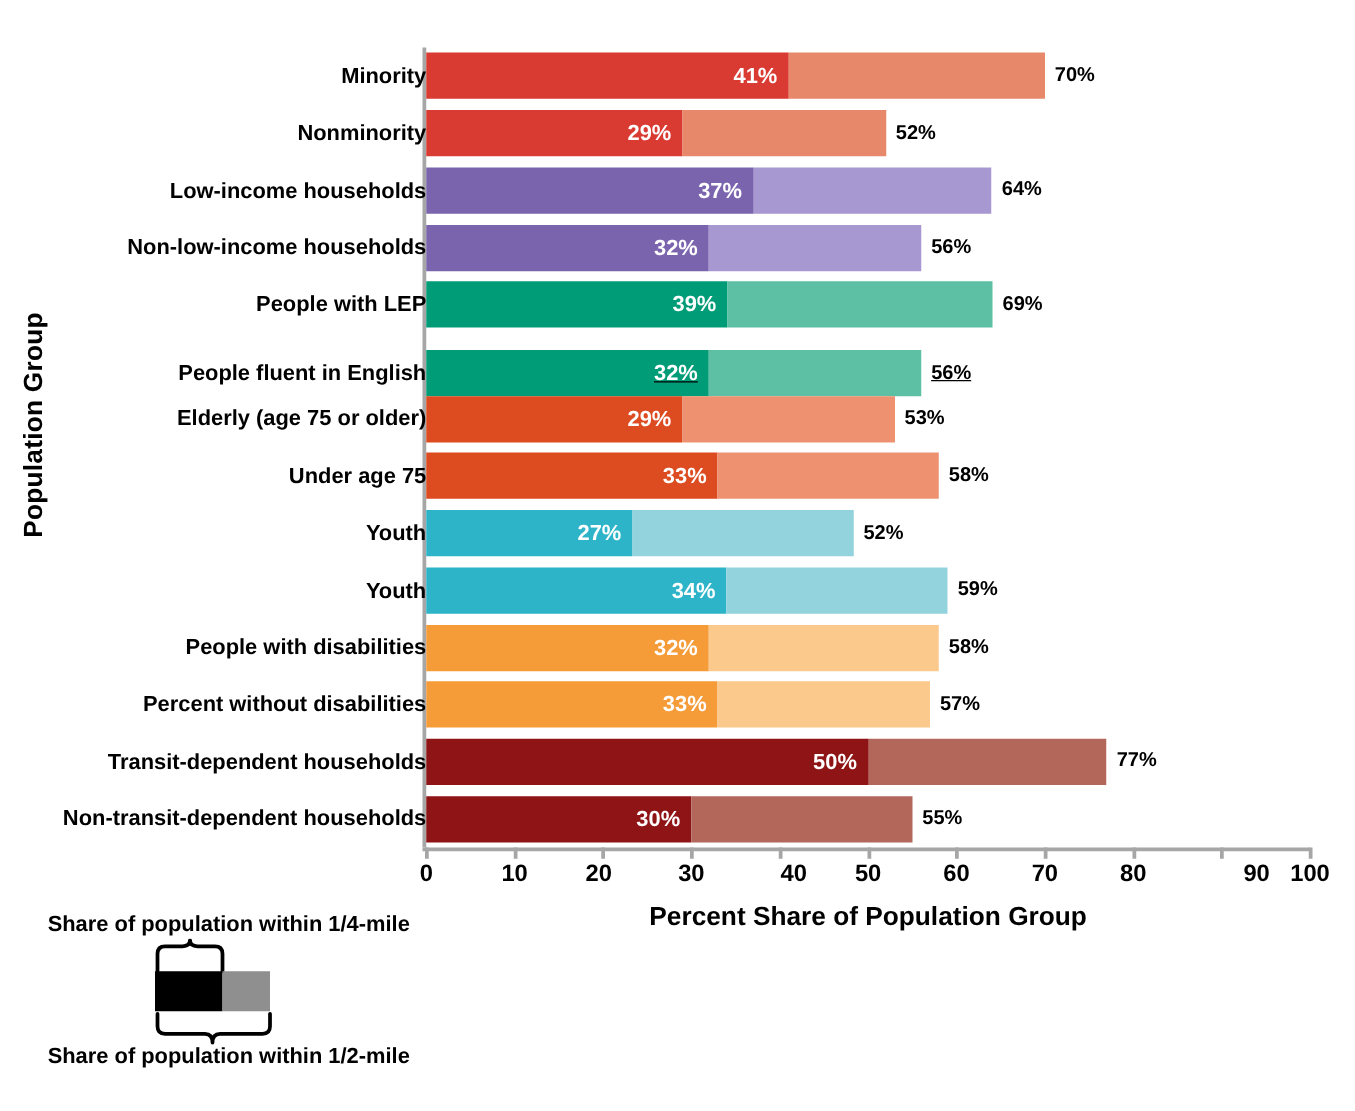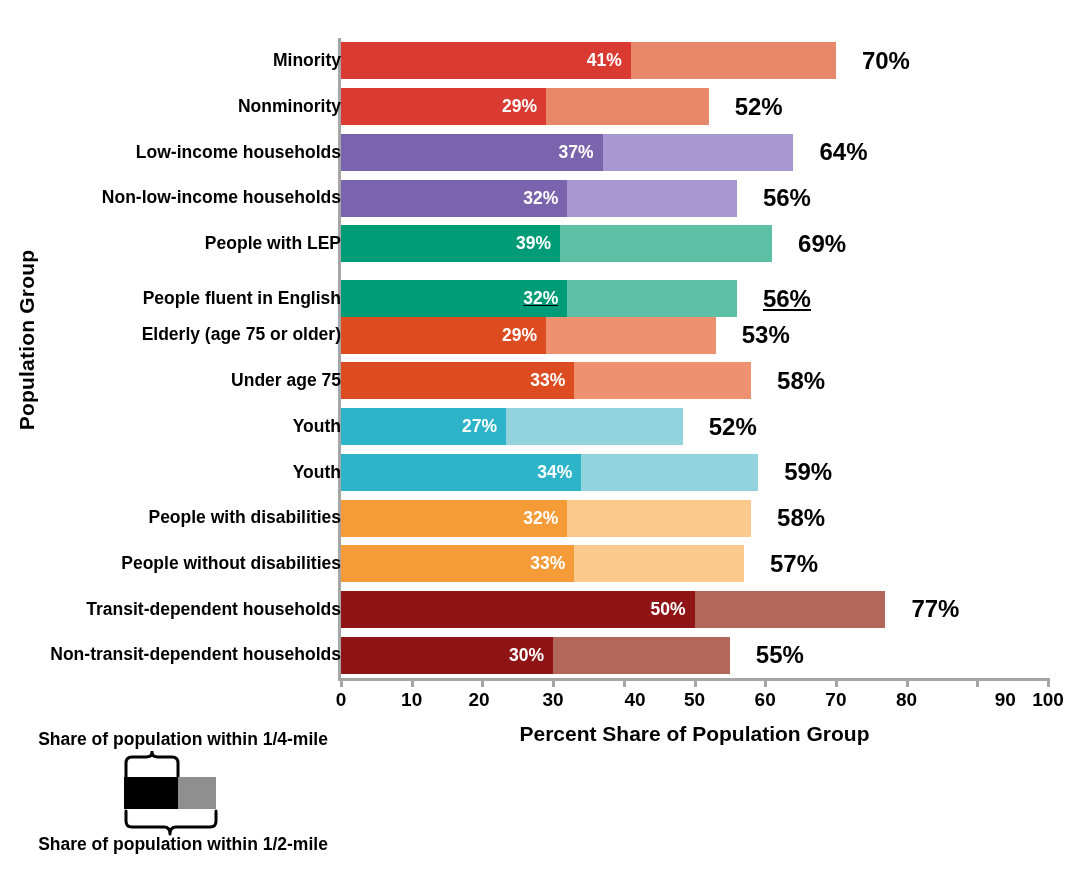--- a/index.html
+++ b/index.html
@@ -32,22 +32,22 @@
 
   .row{position:absolute;left:0;height:45.7px;display:flex;align-items:center;}
   .row-label{
     position:absolute;right:100%;margin-right:0;
     white-space:nowrap;font-size:17.5px;font-weight:bold;line-height:1;
   }
   .seg{height:100%;display:flex;align-items:center;justify-content:flex-end;box-sizing:border-box;}
   .seg-dark{color:#ffffff;font-size:17.5px;font-weight:bold;padding-right:9px;}
   .seg-light{}
   .total{
-    font-size:24px;font-weight:bold;white-space:nowrap;
-    padding-left:26px;line-height:1;text-align:right;
+    font-size:16px;font-weight:bold;white-space:nowrap;
+    padding-left:8px;line-height:1;text-align:right;
   }
 
   
   .xlab{
     position:absolute;top:652px;font-size:19px;font-weight:bold;
     transform:translateX(-50%);line-height:1;
   }
   .xtitle{
     position:absolute;left:341px;width:707px;top:722px;text-align:center;
     font-size:21px;font-weight:bold;
@@ -97,21 +97,21 @@
         <div class="total">64%</div>
       </div>
       <div class="row" style="top: 141.5px; height: 37px;">
         <div class="row-label">Non-low-income households</div>
         <div class="seg seg-dark" style="width: 226.24px; background: rgb(123, 100, 174);">32%</div>
         <div class="seg seg-light" style="width: 169.68px; background: rgb(168, 152, 209);"></div>
         <div class="total">56%</div>
       </div>
       <div class="row" style="top: 187.214px; height: 37px;">
         <div class="row-label">People with LEP</div>
-        <div class="seg seg-dark" style="width: 219px; background: rgb(0, 155, 119);">39%</div>
+        <div class="seg seg-dark" style="width: 241px; background: rgb(0, 155, 119);">39%</div>
         <div class="seg seg-light" style="width: 212.1px; background: rgb(93, 191, 163);"></div>
         <div class="total">69%</div>
       </div>
       <div class="row" style="top: 242px; height: 37px; text-decoration: underline;">
         <div class="row-label">People fluent in English</div>
         <div class="seg seg-dark" style="width: 226.24px; background: rgb(0, 155, 119);">32%</div>
         <div class="seg seg-light" style="width: 169.68px; background: rgb(93, 191, 163);"></div>
         <div class="total">56%</div>
       </div>
       <div class="row" style="top: 278.643px; height: 37px;">
@@ -138,21 +138,21 @@
         <div class="seg seg-light" style="width: 176.75px; background: rgb(147, 211, 222);"></div>
         <div class="total">59%</div>
       </div>
       <div class="row" style="top: 461.5px; height: 37px;">
         <div class="row-label">People with disabilities</div>
         <div class="seg seg-dark" style="width: 226.24px; background: rgb(245, 155, 56);">32%</div>
         <div class="seg seg-light" style="width: 183.82px; background: rgb(251, 201, 140);"></div>
         <div class="total">58%</div>
       </div>
       <div class="row" style="top: 507.214px; height: 37px;">
-        <div class="row-label">People without disabilities</div>
+        <div class="row-label">Percent without disabilities</div>
         <div class="seg seg-dark" style="width: 233.31px; background: rgb(245, 155, 56);">33%</div>
         <div class="seg seg-light" style="width: 169.68px; background: rgb(251, 201, 140);"></div>
         <div class="total">57%</div>
       </div>
       <div class="row" style="top: 552.929px; height: 37px;">
         <div class="row-label">Transit-dependent households</div>
         <div class="seg seg-dark" style="width: 353.5px; background: rgb(142, 20, 22);">50%</div>
         <div class="seg seg-light" style="width: 190.89px; background: rgb(178, 103, 90);"></div>
         <div class="total">77%</div>
       </div>

